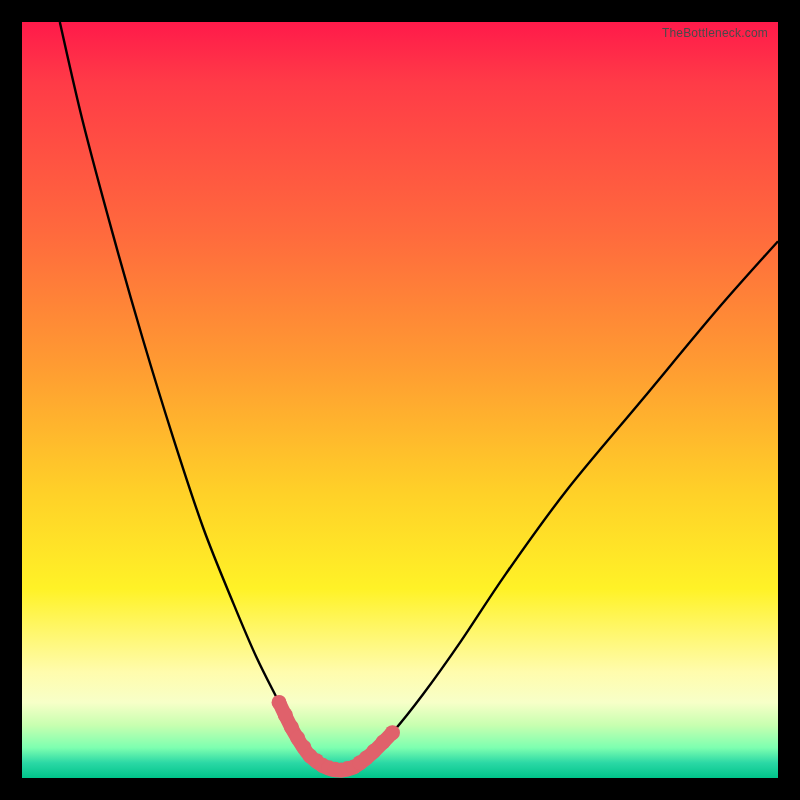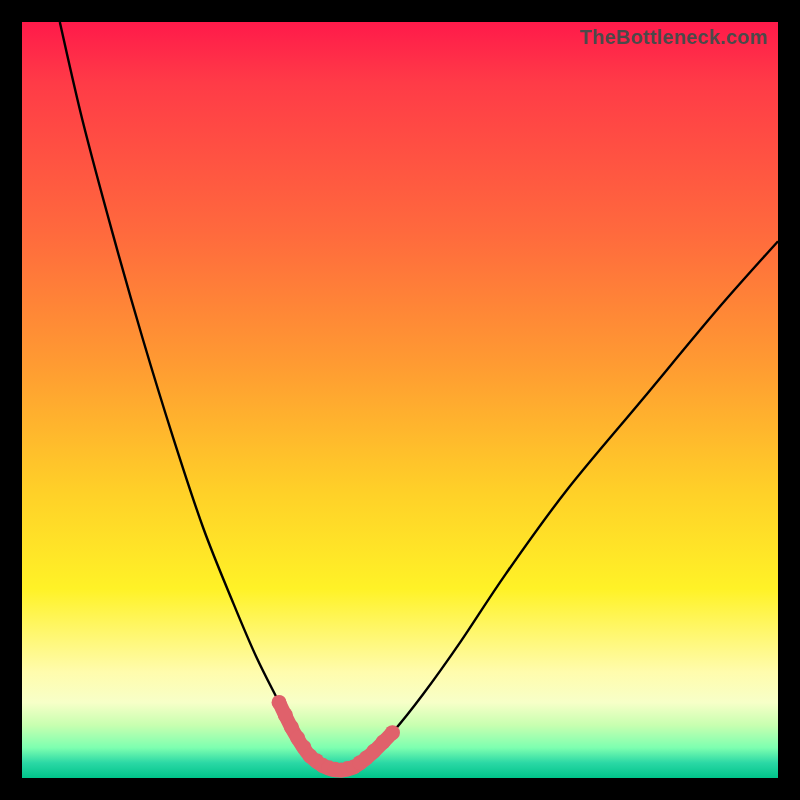--- a/index.html
+++ b/index.html
@@ -39,22 +39,22 @@
       #7dffb0 96%,
       #2bd8a5 98%,
       #00c48a 100%
     );
   }
   .brand {
     position: absolute;
     top: 4px;
     right: 10px;
     font-family: Arial, Helvetica, sans-serif;
-    font-size: 20px;
-    font-weight: 700;
+    font-size: 12px;
+    font-weight: 400;
     color: #4a4a4a;
     letter-spacing: 0.2px;
     pointer-events: none;
   }
   svg.curve {
     position: absolute;
     left: 0;
     top: 0;
     width: 756px;
     height: 756px;

